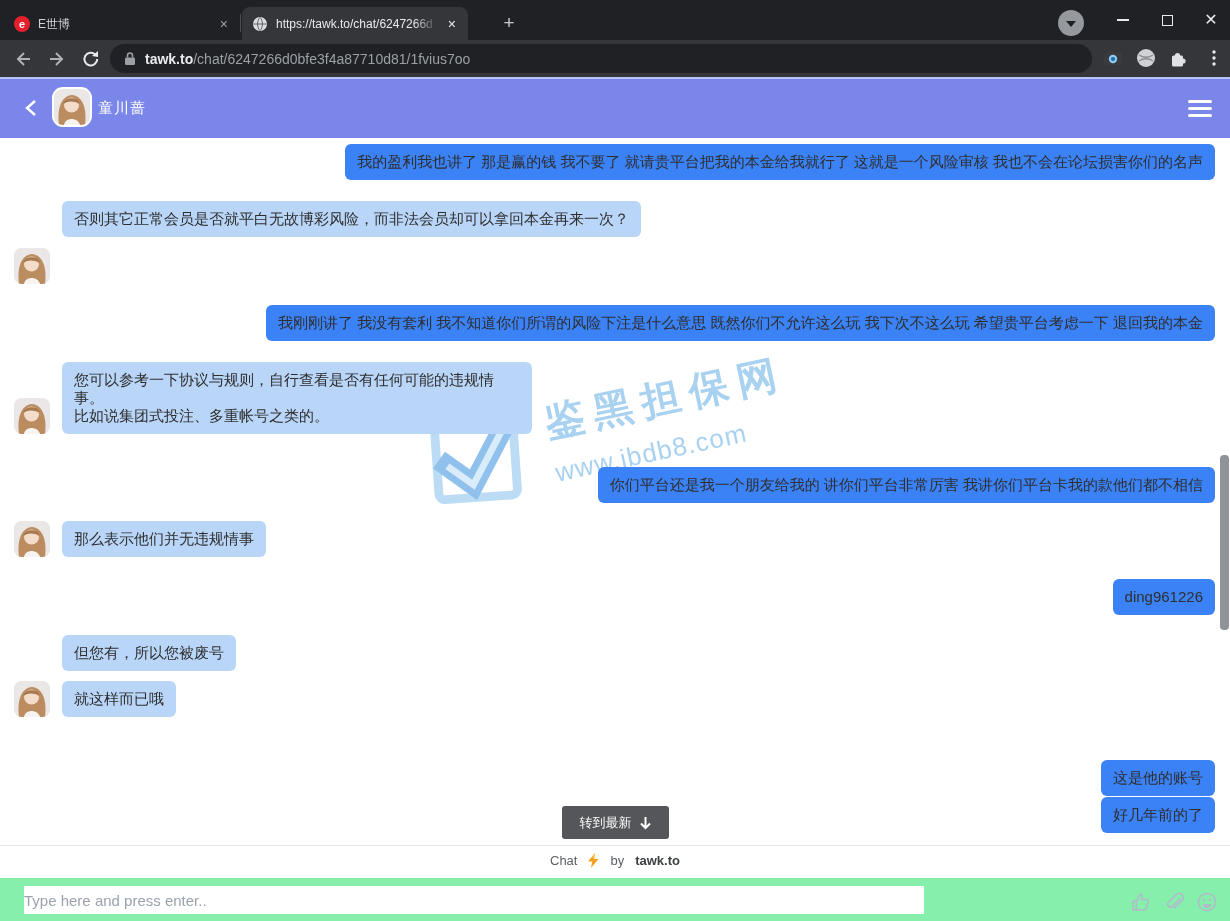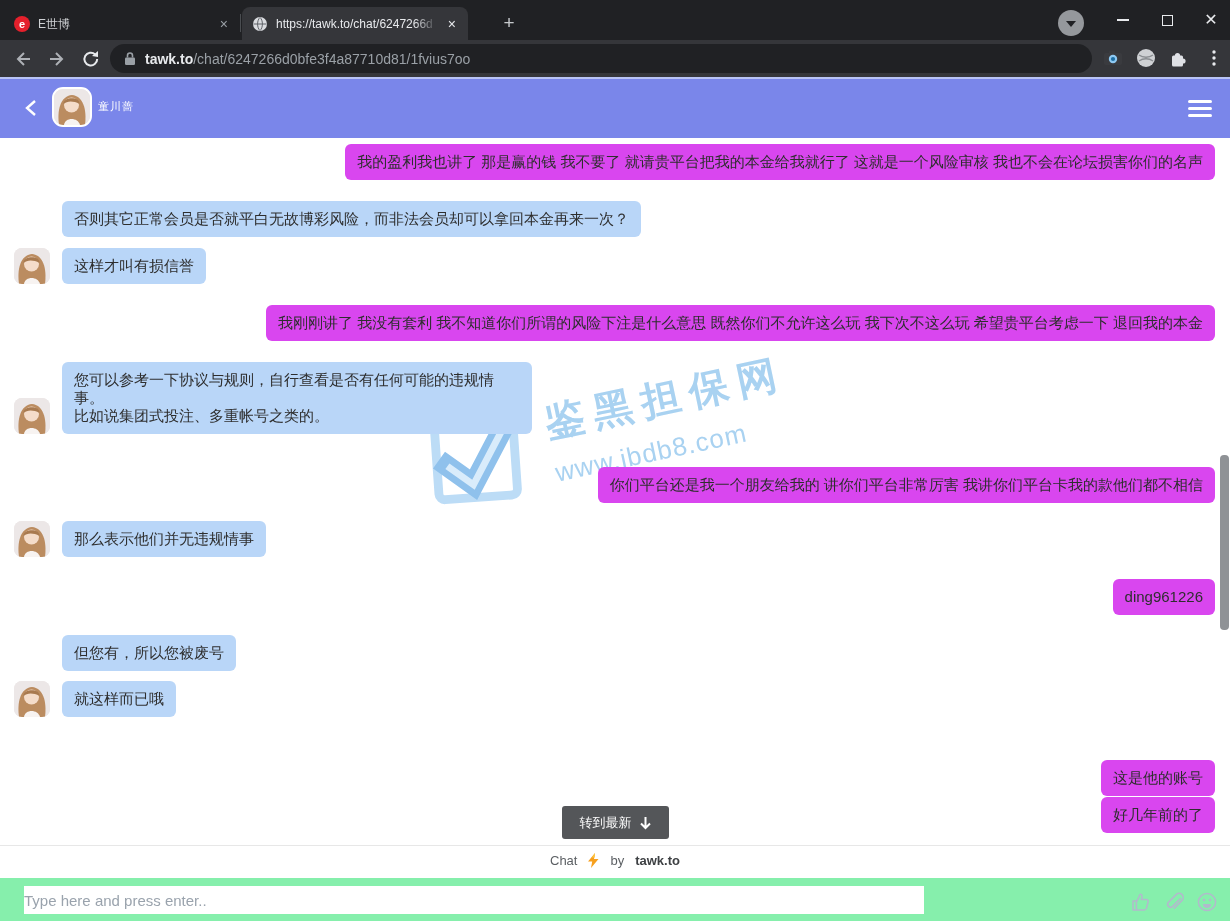--- a/index.html
+++ b/index.html
@@ -28,32 +28,32 @@
   .addressbar { position:absolute; left:110px; top:44px; width:982px; height:29px; background:#202124; border-radius:15px; display:flex; align-items:center; padding:4px 14px; gap:9px; }
   .url { font-size:14px; white-space:nowrap; }
   .url .host { color:#e8eaed; font-weight:bold; }
   .url .path { color:#9aa0a6; }
   .tb-right { position:absolute; top:47px; width:22px; height:22px; }
 
   
   .chat-header { position:absolute; left:0; top:77px; width:1230px; height:61px; background:#7a86ea; border-top:2px solid #b9c4f6; }
   .hdr-back { position:absolute; left:22px; top:98px; width:20px; height:20px; }
   .hdr-avatar { position:absolute; left:52px; top:87px; width:40px; height:40px; border:2px solid #fff; border-radius:11px; overflow:hidden; background:#ece7e7; }
-  .hdr-name { position:absolute; left:98px; top:99px; color:#fff; font-size:11px; font-weight:500; letter-spacing:1px; }
+  .hdr-name { position:absolute; left:98px; top:99px; color:#fff; font-size:15px; font-weight:500; letter-spacing:1px; }
   .hamburger { position:absolute; left:1188px; top:100px; width:24px; }
   .hamburger div { height:2.6px; background:#fff; border-radius:2px; margin-bottom:4.6px; }
 
   
   .chat-body { position:absolute; left:0; top:138px; width:1230px; height:707px; background:#fff; }
   .msg-row { position:absolute; display:flex; align-items:flex-end; gap:12px; z-index:2; }
   .msg-row.right { right:15px; justify-content:flex-end; }
   .av { width:36px; height:36px; border-radius:8px; overflow:hidden; flex:0 0 auto; background:#ece7e7; }
   .bubble { font-size:15px; line-height:18px; color:#2e2e2e; padding:9px 12px; border-radius:6px; max-width:1160px; white-space:nowrap; }
   .bubble.blue { background:#b9d6f8; }
-  .bubble.pink { background:#d946ef; }
+  .bubble.pink { background:#3b82f6; }
   .bubble.wrap { white-space:normal; max-width:470px; }
   .bubble.wrap p + p { }
 
   .watermark { position:absolute; left:414px; top:372px; display:flex; align-items:center; gap:16px; transform:rotate(-12deg); z-index:1; pointer-events:none; }
   .wm-title { font-size:40px; font-weight:bold; letter-spacing:9px; color:#a9d2f1; }
   .wm-url { font-size:26px; letter-spacing:1px; color:#a9d2f1; margin-top:8px; }
 
   .scroll-thumb { position:absolute; left:1220px; top:455px; width:9px; height:175px; background:#8f9296; border-radius:4px; z-index:3; }
 
   .jump-btn { position:absolute; left:562px; top:806px; width:107px; height:33px; background:#545659; border:none; border-radius:3px; color:#fff; font-size:13px; display:flex; align-items:center; justify-content:center; gap:7px; z-index:3; cursor:pointer; font-family:"Liberation Sans",sans-serif; }
@@ -209,21 +209,20 @@
 <div class="msg-row" style="left:14px; top:248px">
   <div class="av">
     <svg viewBox="0 0 36 36" width="36" height="36">
         <rect width="36" height="36" fill="#ece7e7"></rect>
         <path d="M5 36 C3 22 6 7 18 6 C29 7 33 20 31 36 Z" fill="#bb8c60"></path>
         <circle cx="17.5" cy="16" r="7.5" fill="#f4dcca"></circle>
         <path d="M9.5 15 C9 8 26 7 25.5 15 C19 11.5 13 12 9.5 15 Z" fill="#a87a50"></path>
         <path d="M10 36 C11 28 24 28 26 36 Z" fill="#f7f3f1"></path>
       </svg>
   </div>
-  <div class="bubble blue">这样才叫有损信誉</div>
 </div>
 
 <div class="msg-row right" style="top:305px">
   <div class="bubble pink">我刚刚讲了 我没有套利 我不知道你们所谓的风险下注是什么意思 既然你们不允许这么玩 我下次不这么玩 希望贵平台考虑一下 退回我的本金</div>
 </div>
 
 <div class="msg-row" style="left:14px; top:362px">
   <div class="av">
     <svg viewBox="0 0 36 36" width="36" height="36">
         <rect width="36" height="36" fill="#ece7e7"></rect>

